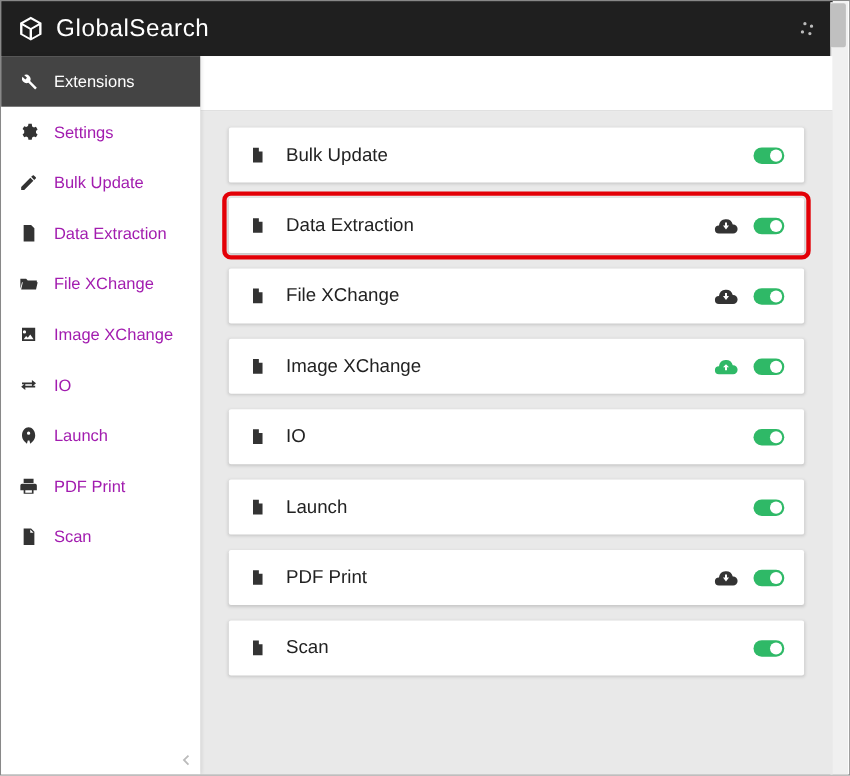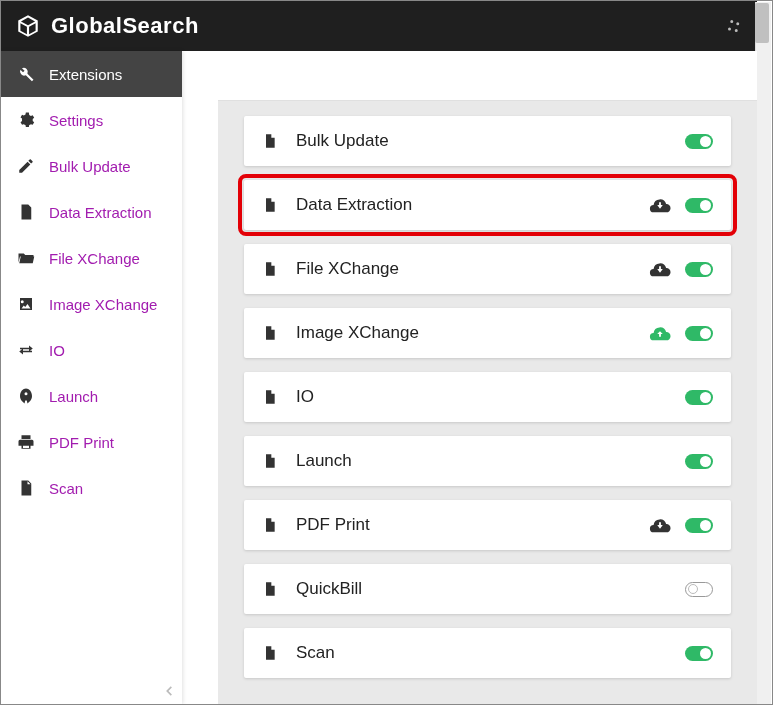--- a/index.html
+++ b/index.html
@@ -43,31 +43,30 @@
     background: #1f1f1f;
     display: flex;
     align-items: center;
     padding: 0 14px;
     color: #fff;
     justify-content: space-between;
   }
   .header-left { display: flex; align-items: center; gap: 10px;}
   .header-title {
     font-size: 22px;
-    font-weight: 700;
+    font-weight: 400;
     letter-spacing: 0.5px;
   }
   .header-settings-icon { color: #bbb; }
   
   .body {
     flex: 1;
     display: flex;
     min-height: 0;
     position: relative;
-    gap: 36px;
   }
   
   .sidebar {
     width: 181px;
     background: #fff;
     display: flex;
     flex-direction: column;
     position: relative;
     box-shadow: 1px 0 4px rgba(0,0,0,0.12);
     z-index: 5;
@@ -406,35 +405,20 @@
               </div>
             </div>
           </div>
           <div class="card">
             <div class="card-left">
               <span>
                 <svg width="16" height="20" viewBox="0 0 24 24">
                   <path fill="#333" d="M6 2h8l5 5v15H6V2zm8 0v5h5"></path>
                 </svg>
               </span>
-              <span class="card-title">QuickBill</span>
-            </div>
-            <div class="card-right">
-              <div class="toggle off">
-                <div class="knob"></div>
-              </div>
-            </div>
-          </div>
-          <div class="card">
-            <div class="card-left">
-              <span>
-                <svg width="16" height="20" viewBox="0 0 24 24">
-                  <path fill="#333" d="M6 2h8l5 5v15H6V2zm8 0v5h5"></path>
-                </svg>
-              </span>
               <span class="card-title">Scan</span>
             </div>
             <div class="card-right">
               <div class="toggle on">
                 <div class="knob"></div>
               </div>
             </div>
           </div>
         </div>
     </div>

